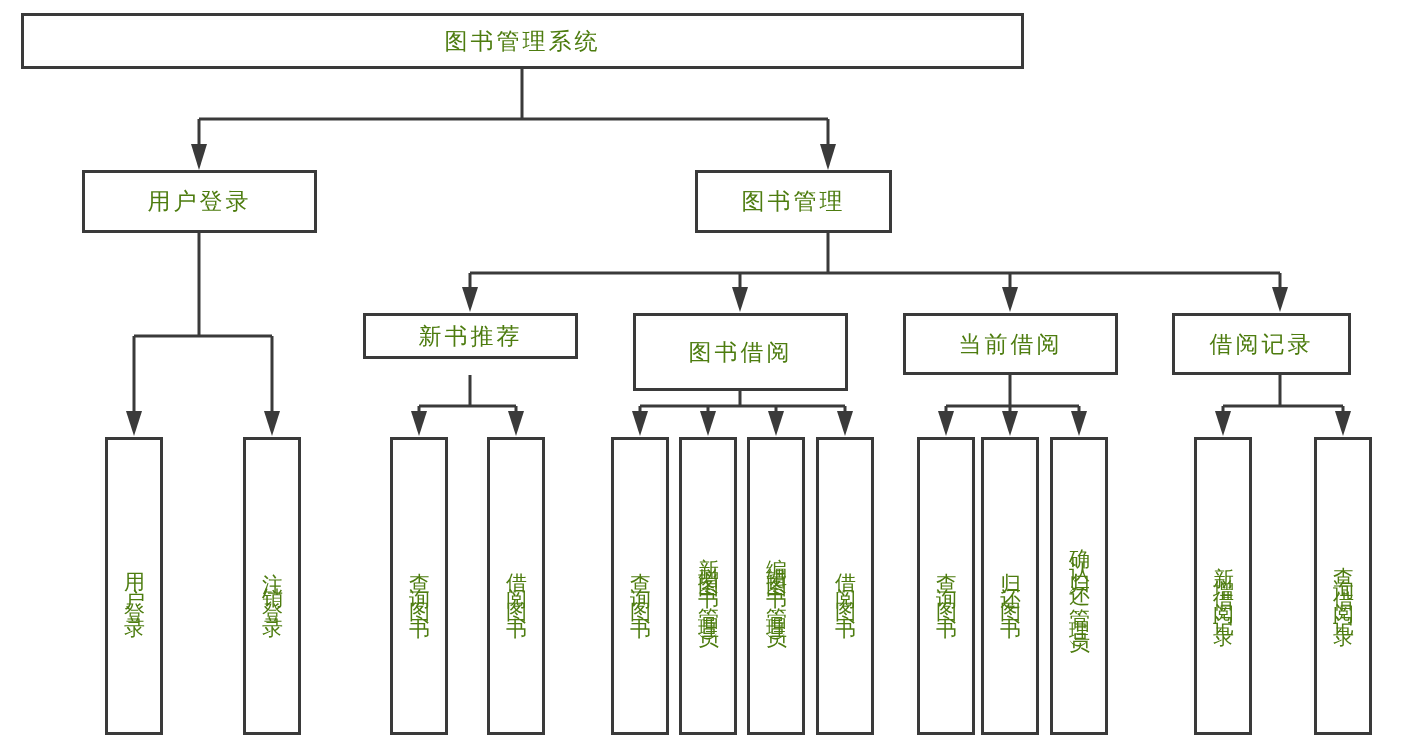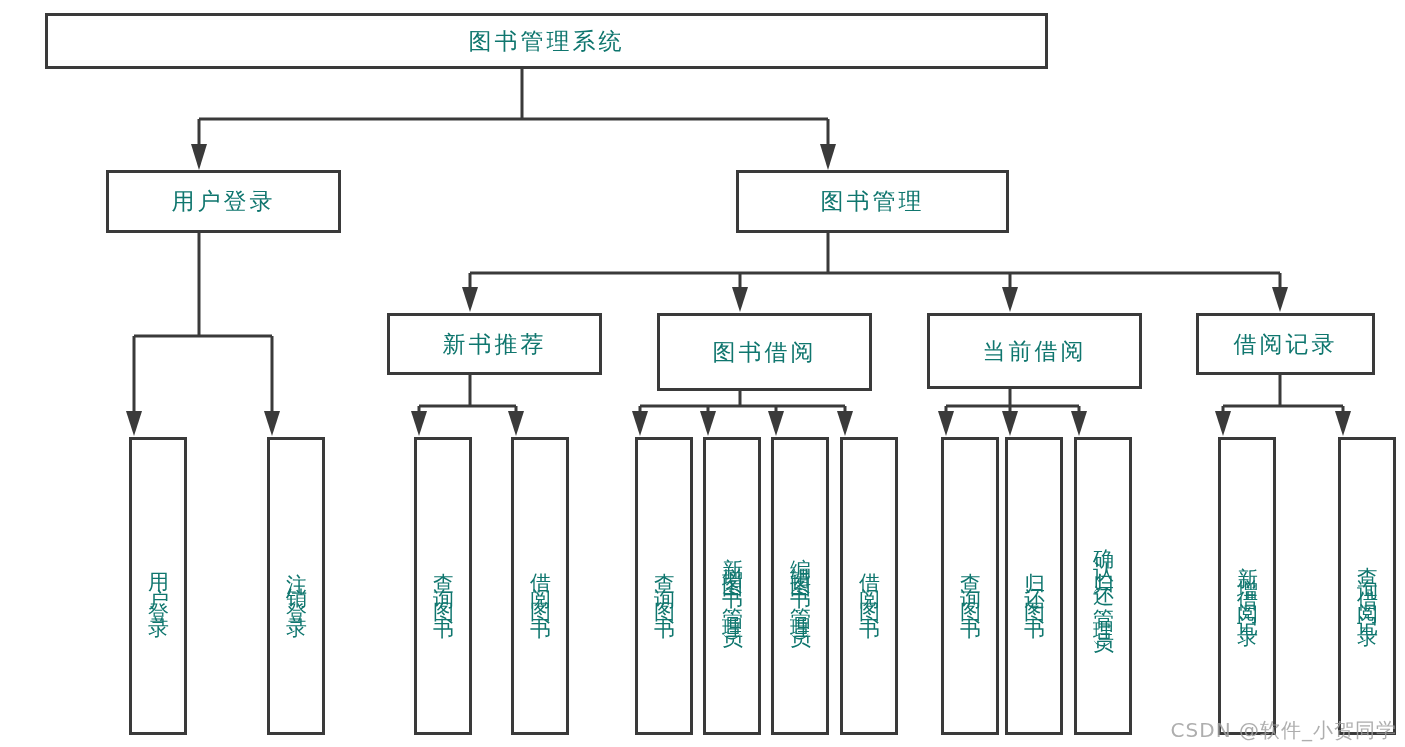--- a/index.html
+++ b/index.html
@@ -23,22 +23,21 @@
     height: 747px;
   }
   .node {
     position: absolute;
     box-sizing: border-box;
     background: #ffffff;
     border: 3px solid #3a3a3a;
     display: flex;
     align-items: center;
     justify-content: center;
-    color: #0f766e;
-    margin-left: 24px;
+    color: #4d7c0f;
   }
   .node.h span {
     font-size: 23px;
     letter-spacing: 3px;
     white-space: nowrap;
   }
   .node.leaf span {
     writing-mode: vertical-rl;
     text-orientation: mixed;
     font-size: 21px;
@@ -104,31 +103,31 @@
     </g>
   </svg>
 
   <div class="node h" style="left:21px;top:13px;width:1003px;height:56px">
     <span>图书管理系统</span>
   </div>
 
   <div class="node h" style="left:82px;top:170px;width:235px;height:63px">
     <span>用户登录</span>
   </div>
-  <div class="node h" style="left:712px;top:170px;width:273px;height:63px">
+  <div class="node h" style="left:695px;top:170px;width:197px;height:63px">
     <span>图书管理</span>
   </div>
 
-  <div class="node h" style="left:363px;top:313px;width:215px;height:62px">
+  <div class="node h" style="left:363px;top:313px;width:215px;height:46px">
     <span>新书推荐</span>
   </div>
   <div class="node h" style="left:633px;top:313px;width:215px;height:78px">
     <span>图书借阅</span>
   </div>
-  <div class="node h" style="left:903px;top:313px;width:215px;height:76px">
+  <div class="node h" style="left:903px;top:313px;width:215px;height:62px">
     <span>当前借阅</span>
   </div>
   <div class="node h" style="left:1172px;top:313px;width:179px;height:62px">
     <span>借阅记录</span>
   </div>
 
   <div class="node leaf ls4" style="left:105px;top:437px;width:58px;height:298px">
     <span>用户登录</span>
   </div>
   <div class="node leaf ls4" style="left:243px;top:437px;width:58px;height:298px">
@@ -161,15 +160,14 @@
   <div class="node leaf ls8" style="left:1050px;top:437px;width:58px;height:298px">
     <span>确认归还（管理员）</span>
   </div>
   <div class="node leaf ls6" style="left:1194px;top:437px;width:58px;height:298px">
     <span>新增借阅记录</span>
   </div>
   <div class="node leaf ls6" style="left:1314px;top:437px;width:58px;height:298px">
     <span>查询借阅记录</span>
   </div>
 
-  <div class="watermark">CSDN @软件_小贺同学</div>
 
 </div>
 
 </body></html>

